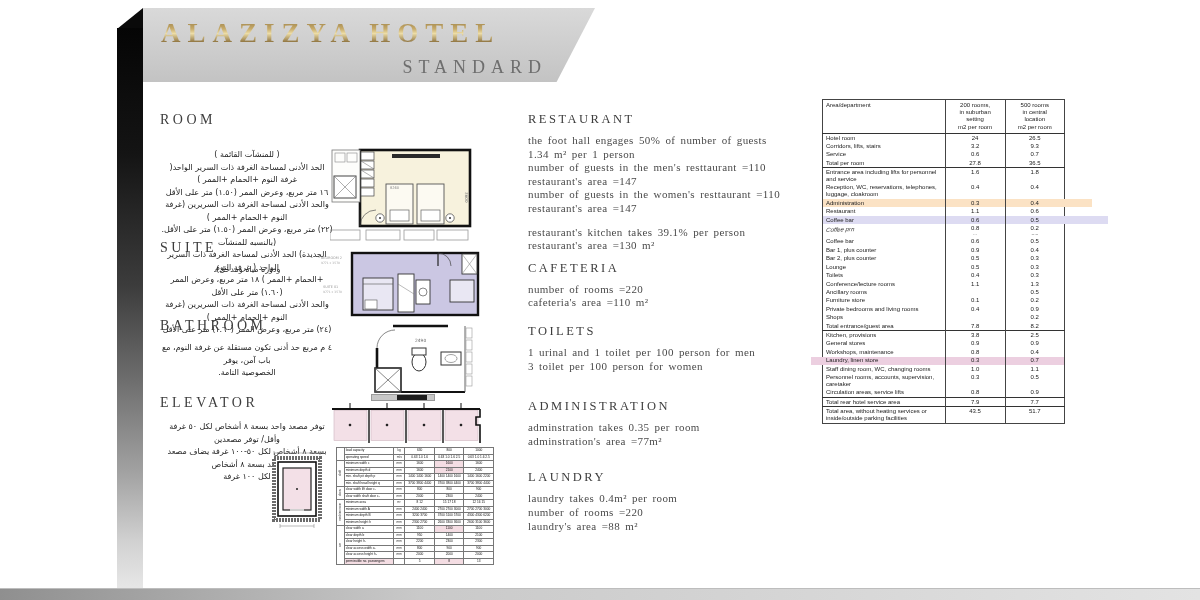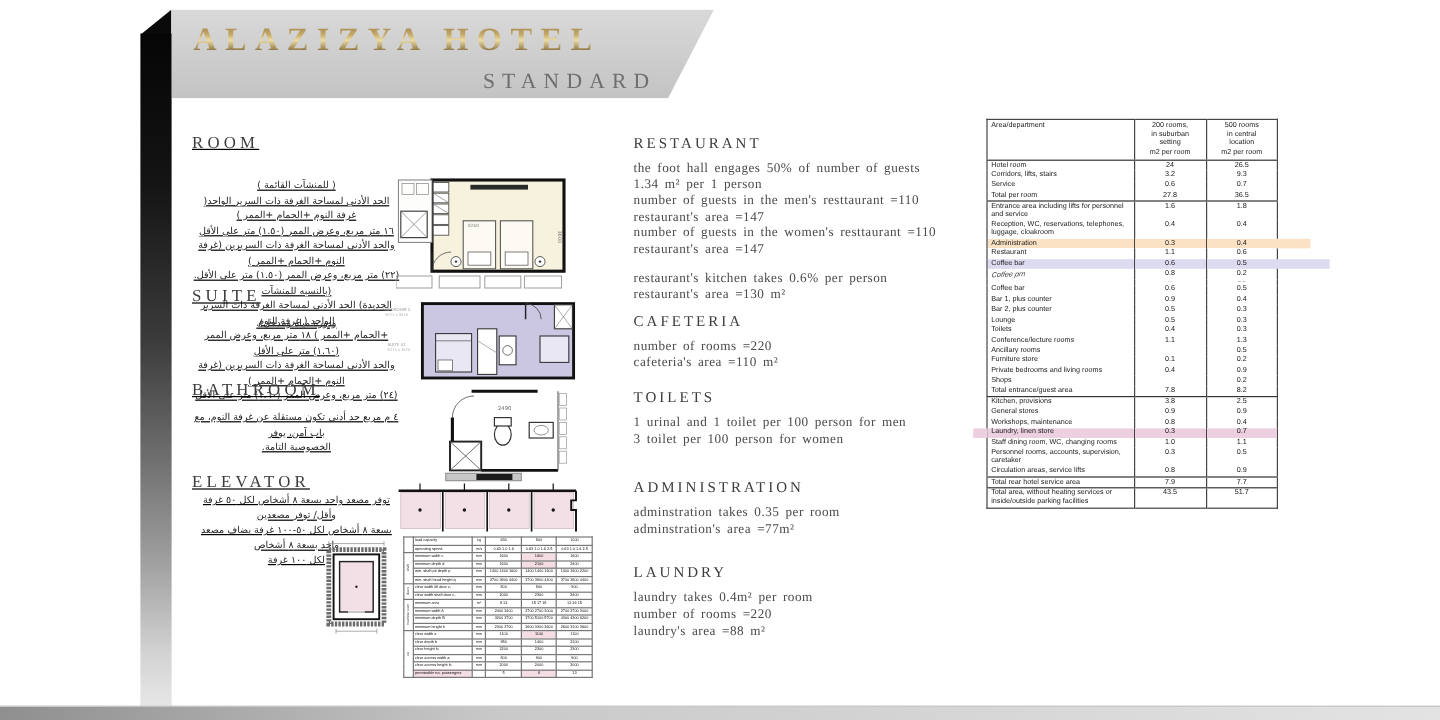--- a/index.html
+++ b/index.html
@@ -29,21 +29,21 @@
   
   .sec-h{font-size:14px;letter-spacing:3.5px;color:#3d3d3d;font-weight:500;}
   .ar{direction:rtl;font-size:8px;line-height:12.5px;color:#222;text-align:center;
       font-family:"DejaVu Sans", sans-serif;}
   .mid{position:absolute;left:528px;top:112px;width:282px;color:#4a4a4a;}
   .mid .sec-h{font-size:12.5px;letter-spacing:2.5px;margin:0 0 7px 0;}
   .mid .ln{font-size:11px;line-height:13.6px;letter-spacing:0.4px;word-spacing:2px;}
   .gap8{height:8px;} .gap10{height:10px;} .gap14{height:14px;}
   .gap22{height:22px;} .gap26{height:26px;}
 
-  .left-sec{position:absolute;left:160px;width:174px;text-decoration:underline;}
+  .left-sec{position:absolute;left:160px;width:174px;}
 
   
   .area-wrap{position:absolute;left:822px;top:99px;width:243px;}
   table.area{border-collapse:collapse;width:243px;font-family:"Liberation Sans", sans-serif;
       font-size:6px;color:#222;border:1.2px solid #444;}
   table.area th{font-weight:400;border-bottom:1px solid #333;vertical-align:top;
       padding:2px 3px;line-height:1.2;}
   table.area th.vh{text-align:center;white-space:pre-line;border-left:1px solid #444;width:57px;}
   table.area th.lh{text-align:left;width:125px;}
   table.area td{padding:0.8px 3px;line-height:1.14;position:relative;vertical-align:top;}
@@ -116,40 +116,40 @@
   <div class="left-sec" style="top:318px">
     <div class="sec-h">BATHROOM</div>
     <div class="ar" style="margin-top:8px">
         <div>٤ م مربع حد أدنى تكون مستقلة عن غرفة النوم، مع باب آمن، يوفر</div>
         <div>الخصوصية التامة.</div>
       </div>
   </div>
 
   <div class="left-sec" style="top:395px">
     <div class="sec-h">ELEVATOR</div>
-    <div class="ar" style="">
+    <div class="ar" style="margin-top:10px">
         <div>توفر مصعد واحد بسعة ٨ أشخاص لكل ٥٠ غرفة وأقل/ توفر مصعدين</div>
         <div>بسعة ٨ أشخاص لكل ٥٠-١٠٠ غرفة يضاف مصعد واحد بسعة ٨ أشخاص</div>
         <div>لكل ١٠٠ غرفة</div>
       </div>
   </div>
 
   <div class="mid">
     <div class="sec-h">RESTAURANT</div>
     <div>
         <div class="ln">the foot hall engages 50% of number of guests</div>
         <div class="ln">1.34 m² per 1 person</div>
         <div class="ln">number of guests in the men's resttaurant =110</div>
         <div class="ln">restaurant's area =147</div>
         <div class="ln">number of guests in the women's resttaurant =110</div>
         <div class="ln">restaurant's area =147</div>
       </div>
     <div class="gap10"></div>
     <div>
-        <div class="ln">restaurant's kitchen takes 0.6% per person</div>
+        <div class="ln">restaurant's kitchen takes 39.1% per person</div>
         <div class="ln">restaurant's area =130 m²</div>
       </div>
     <div class="gap8"></div>
     <div class="sec-h">CAFETERIA</div>
     <div>
         <div class="ln">number of rooms =220</div>
         <div class="ln">cafeteria's area =110 m²</div>
       </div>
     <div class="gap14"></div>
     <div class="sec-h">TOILETS</div>

